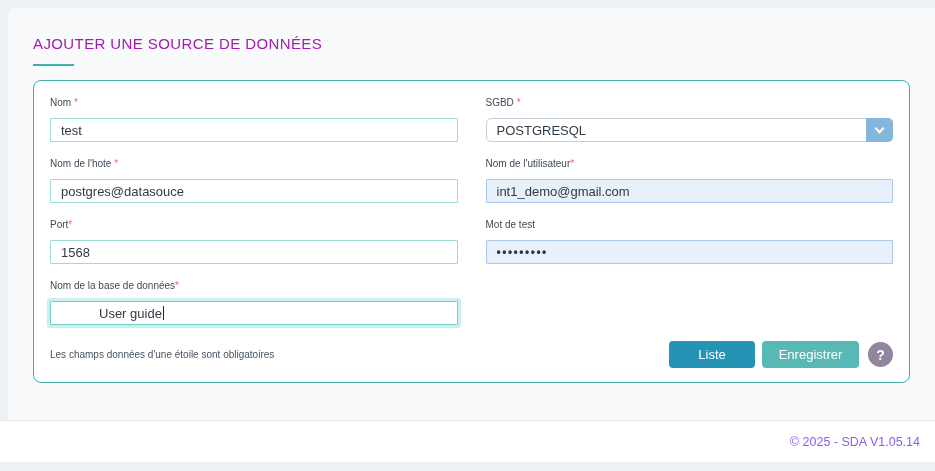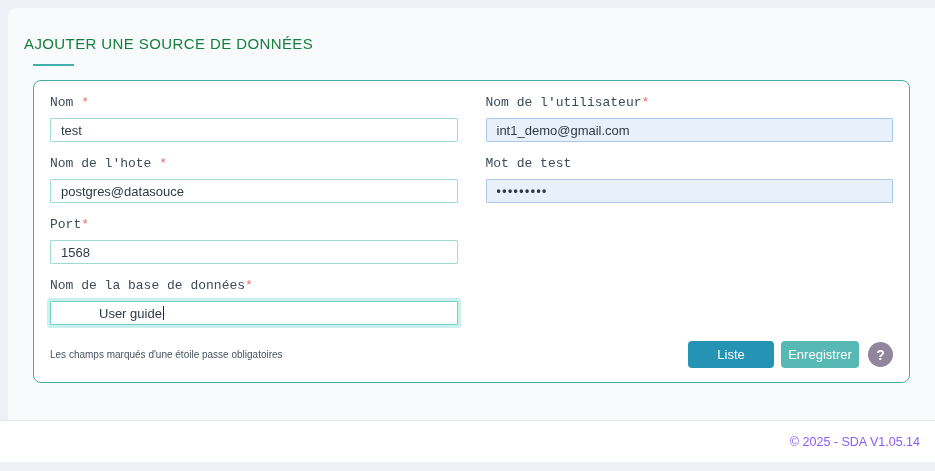--- a/index.html
+++ b/index.html
@@ -8,41 +8,40 @@
     background:#edf1f6;
     font-family:"Liberation Sans", sans-serif;
     position:relative;
   }
   .content-panel {
     position:absolute; left:8px; top:8px; right:0; height:412px;
     background:#f8fafc;
     border-top-left-radius:8px;
   }
   .page-title {
-    margin:27px 0 0 16px;
+    margin:27px 0 0 25px;
     font-size:15px; font-weight:500; letter-spacing:.4px;
-    color:#15803d; text-transform:uppercase;
+    color:#a21caf; text-transform:uppercase;
   }
   .title-underline {
     margin:12px 0 0 25px; width:41px; height:2px; background:#3fb0aa;
   }
   .form-card {
     margin:14px 0 0 25px; width:877px; height:303px;
     background:#ffffff;
     border:1px solid #43ada8; border-radius:8px;
     padding:15px 16px 14px 16px;
     display:flex; flex-direction:column;
   }
   .columns { display:flex; gap:28px; }
   .col { flex:1; display:flex; flex-direction:column; }
   .field-group { margin-bottom:15px; }
   .field-label {
-    display:block; font-size:13px; line-height:14px; color:#3d4a57;
+    display:block; font-size:10px; line-height:14px; color:#3d4a57;
     margin-bottom:8px;
-    font-family:Liberation Mono, monospace;
   }
   .star { color:#ee6a6a; }
   .text-input {
     width:100%; height:24px;
     border:1px solid #9edbd7; border-radius:1px;
     background:#fff; padding:0 10px;
     font-family:"Liberation Sans", sans-serif;
     font-size:13px; color:#2e3a46; outline:none;
     display:flex; align-items:center;
   }
@@ -83,21 +82,21 @@
   }
   .footnote { font-size:10px; color:#46535f; }
   .actions { display:flex; align-items:center; gap:7px; }
   .btn {
     height:27px; border:none; border-radius:4px;
     color:#fff; font-family:"Liberation Sans", sans-serif;
     font-size:13px; cursor:pointer;
     display:flex; align-items:center; justify-content:center;
   }
   .btn-liste { width:86px; background:#2493b4; }
-  .btn-enregistrer { width:78px; background:#58b8b4; }
+  .btn-enregistrer { width:97px; background:#58b8b4; }
   .btn-help {
     width:25px; height:25px; border-radius:50%;
     background:#92859e; border:none; color:#fff;
     font-size:14px; font-weight:bold; cursor:pointer; margin-left:2px;
     display:flex; align-items:center; justify-content:center;
     font-family:"Liberation Sans", sans-serif;
   }
   .footer-bar {
     position:absolute; left:0; top:420px; width:935px; height:42px;
     background:#ffffff; border-top:1px solid #e4e8ec;
@@ -135,35 +134,44 @@
         <div class="field-group">
           <span class="field-label"><span>Nom de la base de données</span><span class="star">*</span></span>
           <div class="text-input focused">
               <span>User guide</span>
               <span class="caret"></span>
             </div>
         </div>
       </div>
 
       <div class="col">
+        <div class="field-group">
+          <span class="field-label"><span>SGBD </span><span class="star">*</span></span>
+          <div class="select-wrap">
+            <span>POSTGRESQL</span>
+            <span class="select-chevron">
+                <span class="chev"></span>
+              </span>
+          </div>
+        </div>
 
         <div class="field-group">
           <span class="field-label"><span>Nom de l'utilisateur</span><span class="star">*</span></span>
           <input class="text-input autofill" type="text" value="int1_demo@gmail.com" style="">
         </div>
 
         <div class="field-group">
           <span class="field-label"><span>Mot de test</span><span class="star"></span></span>
           <input class="text-input autofill password" type="text" value="•••••••••" style="">
         </div>
       </div>
     </div>
 
     <div class="bottom-row">
-      <span class="footnote">Les champs marqués d'une étoile passe obligatoires</span>
+      <span class="footnote">Les champs données d'une étoile sont obligatoires</span>
       <div class="actions">
         <button class="btn btn-liste">Liste</button>
         <button class="btn btn-enregistrer">Enregistrer</button>
         <button class="btn-help">?</button>
       </div>
     </div>
   </div>
 </div>
 
 <div class="footer-bar">

